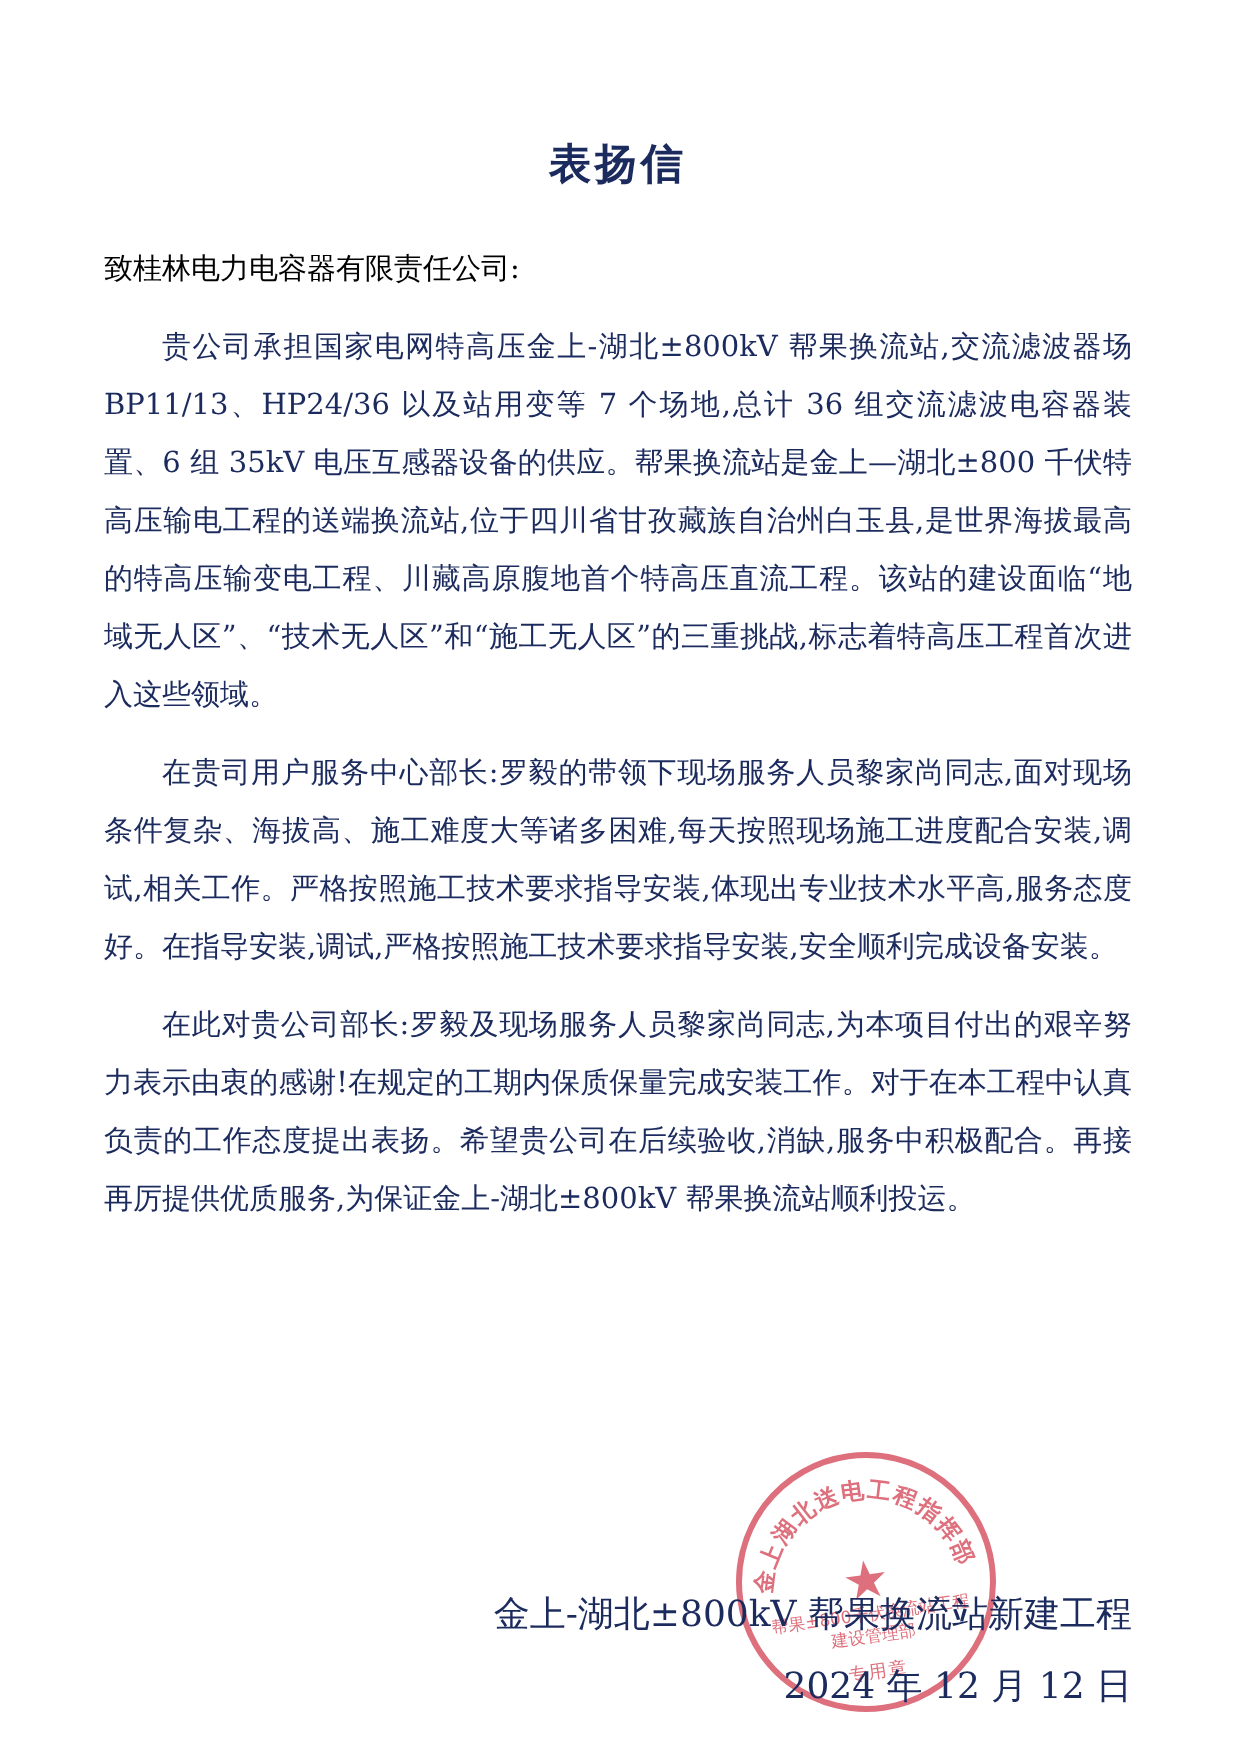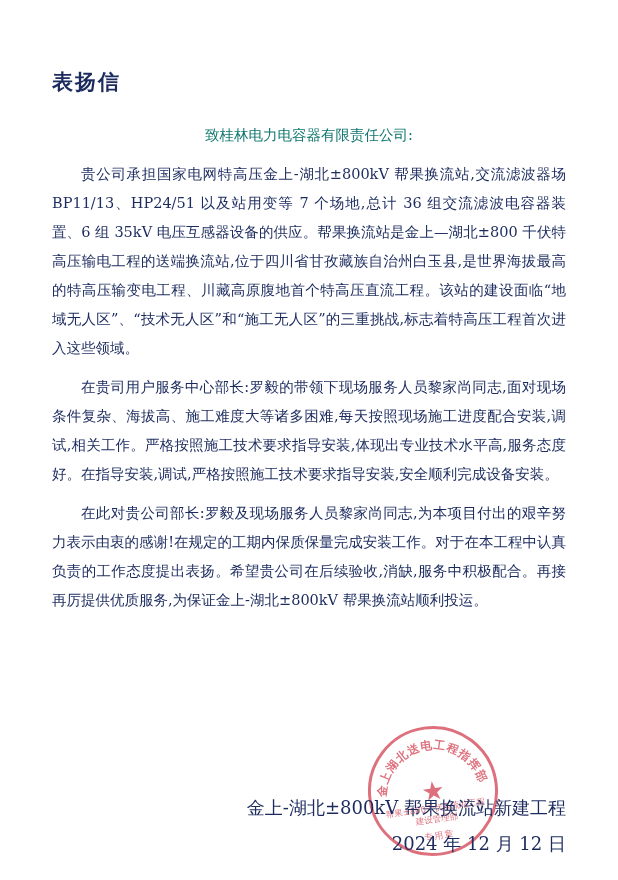--- a/index.html
+++ b/index.html
@@ -15,35 +15,34 @@
   }
   .page {
     position: relative;
     width: 618px;
     height: 880px;
     background: #ffffff;
     box-sizing: border-box;
     padding: 0 52px;
   }
   .doc-title {
-    text-align: left;
+    text-align: center;
     font-size: 21px;
     font-weight: bold;
     color: #1c2b5e;
     letter-spacing: 2px;
     margin-top: 68px;
     margin-bottom: 26px;
     font-family: "DejaVu Serif", "Liberation Serif", serif;
   }
   .salutation {
     font-size: 14.5px;
-    color: #0f766e;
+    color: #000000;
     line-height: 1.9;
     margin-bottom: 10px;
-    text-align: center;
   }
   .para {
     font-size: 14.5px;
     color: #1c2b5e;
     line-height: 2.0;
     text-align: justify;
     text-justify: inter-ideograph;
     text-indent: 2em;
     margin: 0 0 10px 0;
   }
@@ -121,21 +120,21 @@
 </style>
 </head>
 <body>
 
 <div class="page">
 
   <div class="doc-title">表扬信</div>
 
   <div class="salutation">致桂林电力电容器有限责任公司:</div>
 
-  <p class="para">贵公司承担国家电网特高压金上-湖北±800kV 帮果换流站,交流滤波器场 BP11/13、HP24/51 以及站用变等 7 个场地,总计 36 组交流滤波电容器装置、6 组 35kV 电压互感器设备的供应。帮果换流站是金上—湖北±800 千伏特高压输电工程的送端换流站,位于四川省甘孜藏族自治州白玉县,是世界海拔最高的特高压输变电工程、川藏高原腹地首个特高压直流工程。该站的建设面临“地域无人区”、“技术无人区”和“施工无人区”的三重挑战,标志着特高压工程首次进入这些领域。</p>
+  <p class="para">贵公司承担国家电网特高压金上-湖北±800kV 帮果换流站,交流滤波器场 BP11/13、HP24/36 以及站用变等 7 个场地,总计 36 组交流滤波电容器装置、6 组 35kV 电压互感器设备的供应。帮果换流站是金上—湖北±800 千伏特高压输电工程的送端换流站,位于四川省甘孜藏族自治州白玉县,是世界海拔最高的特高压输变电工程、川藏高原腹地首个特高压直流工程。该站的建设面临“地域无人区”、“技术无人区”和“施工无人区”的三重挑战,标志着特高压工程首次进入这些领域。</p>
   <p class="para">在贵司用户服务中心部长:罗毅的带领下现场服务人员黎家尚同志,面对现场条件复杂、海拔高、施工难度大等诸多困难,每天按照现场施工进度配合安装,调试,相关工作。严格按照施工技术要求指导安装,体现出专业技术水平高,服务态度好。在指导安装,调试,严格按照施工技术要求指导安装,安全顺利完成设备安装。</p>
   <p class="para">在此对贵公司部长:罗毅及现场服务人员黎家尚同志,为本项目付出的艰辛努力表示由衷的感谢!在规定的工期内保质保量完成安装工作。对于在本工程中认真负责的工作态度提出表扬。希望贵公司在后续验收,消缺,服务中积极配合。再接再厉提供优质服务,为保证金上-湖北±800kV 帮果换流站顺利投运。</p>
 
   <div class="stamp">
     <svg class="stamp-arc" viewBox="0 0 124 124">
       <defs>
         <path id="arcpath" d="M 14,68 A 48,48 0 0 1 110,68"></path>
       </defs>
       <text>
         <textPath href="#arcpath" startOffset="50%" text-anchor="middle">金上湖北送电工程指挥部</textPath>

